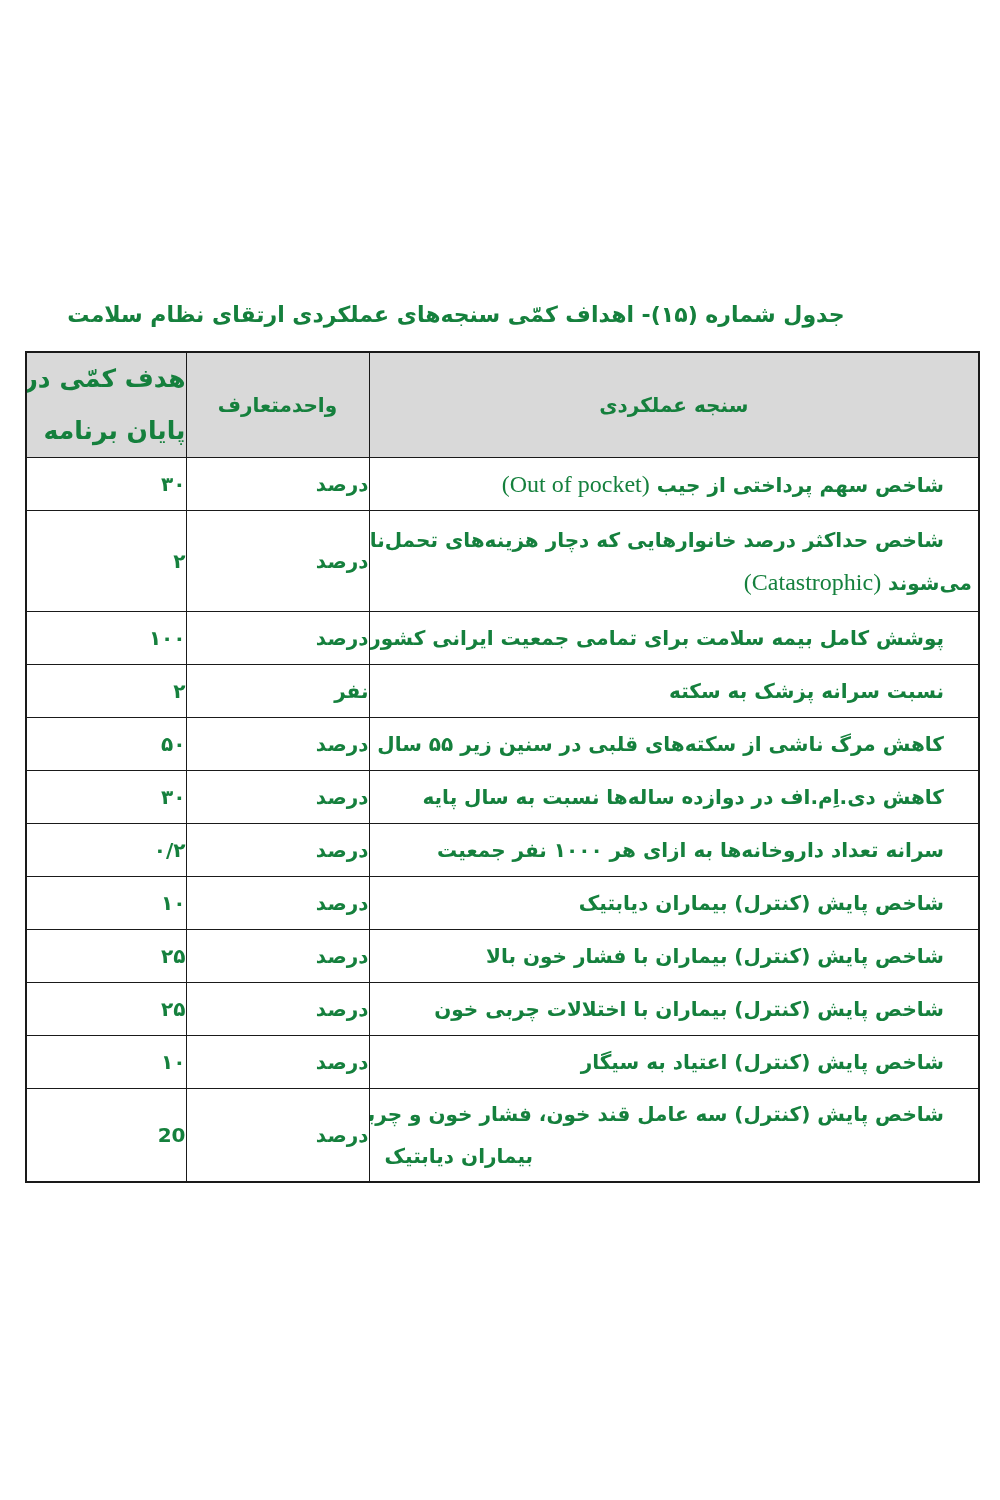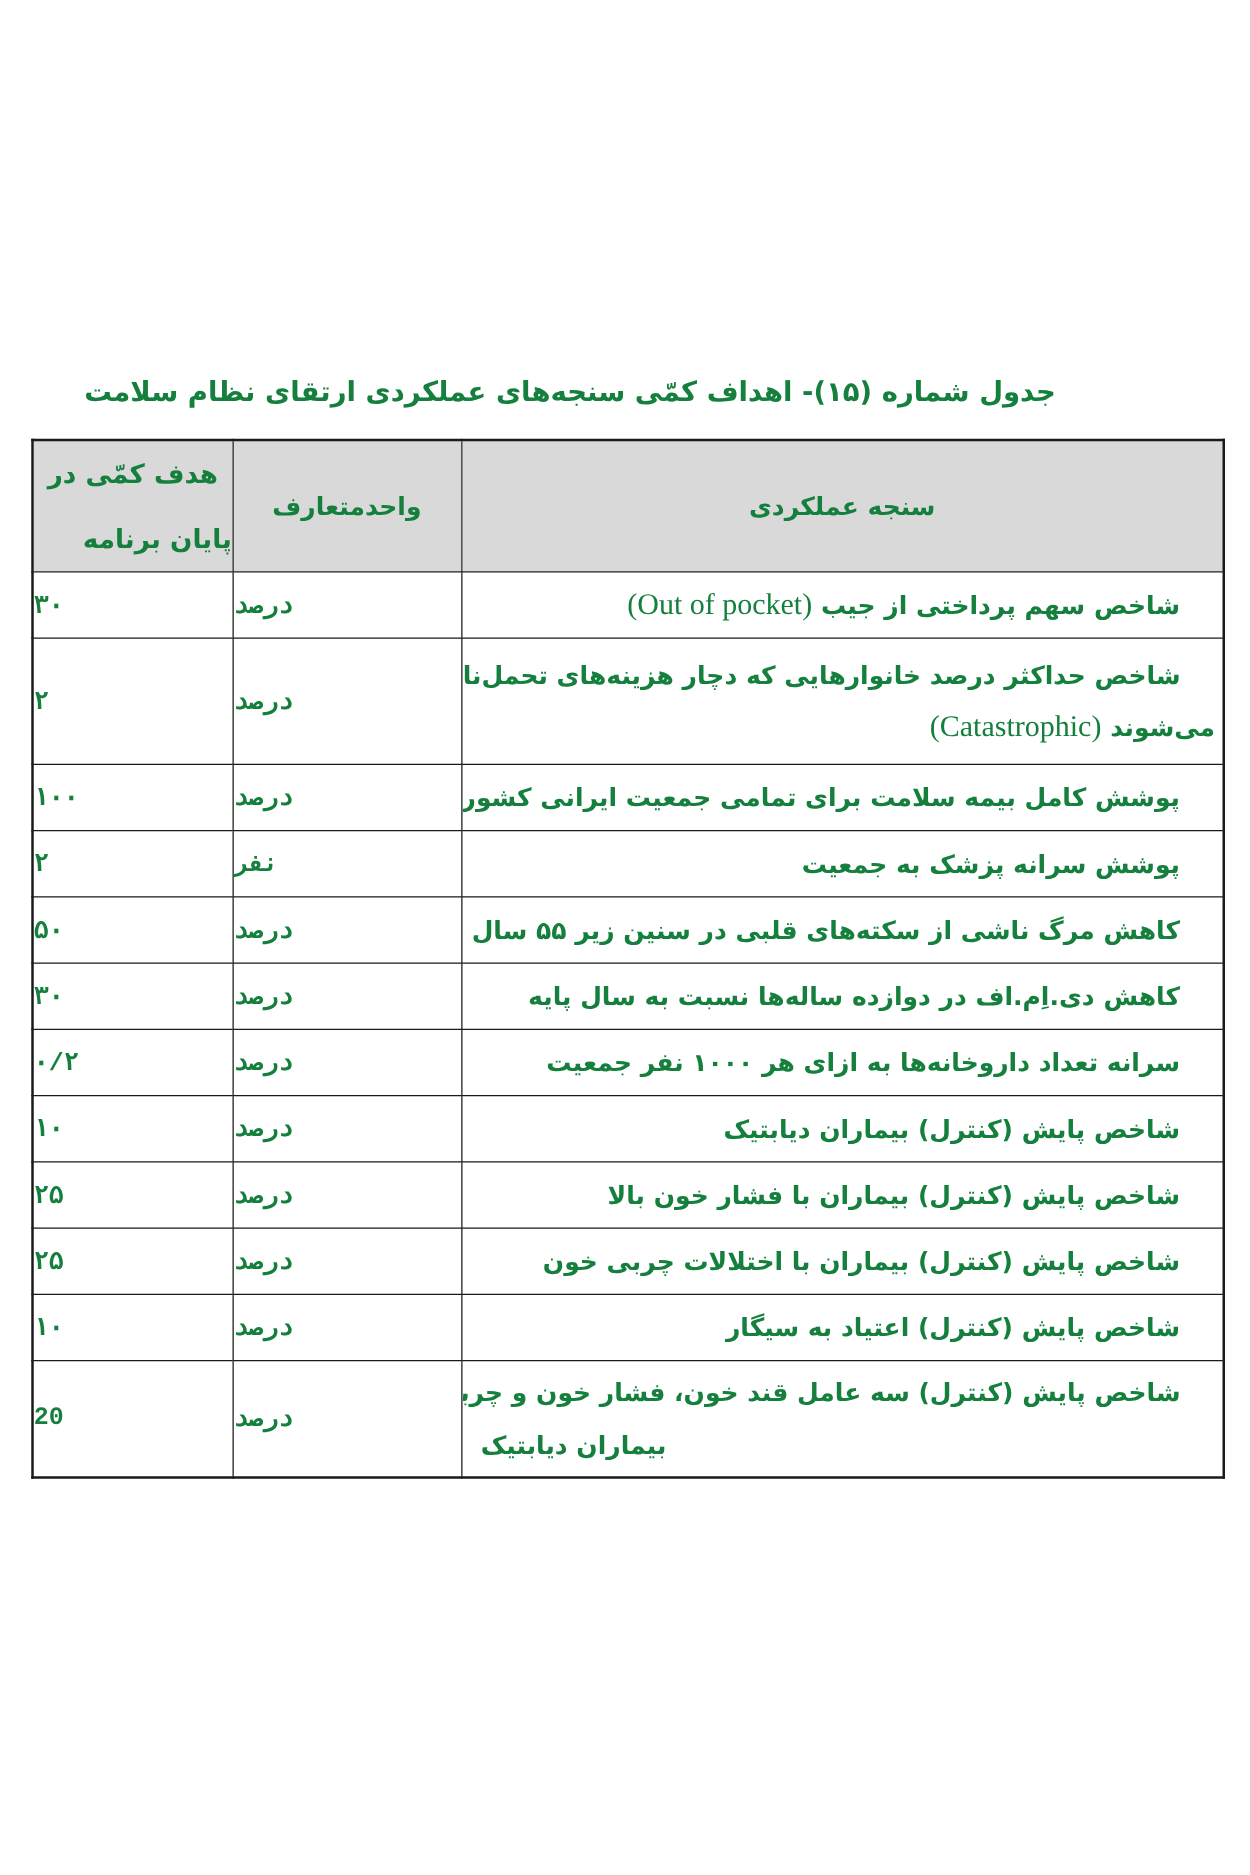--- a/index.html
+++ b/index.html
@@ -23,24 +23,24 @@
   .tbl th, .tbl td {
     border:1.5px solid #1a1a1a; padding:0; vertical-align:middle;
     font-weight:bold; font-size:20px; overflow:hidden;
   }
   .tbl th { background:#d9d9d9; }
   tr.hdr    { height:103px; }
   tr.rh53   { height:53px; }
   tr.rh101  { height:101px; }
   tr.rh93   { height:93px; }
   .th-ind, .th-unit { text-align:center; font-size:21px; }
-  .th-target .hl { line-height:52px; white-space:nowrap; font-size:21px; }
+  .th-target .hl { line-height:52px; white-space:nowrap; font-size:25px; }
   .th-target .hl.c   { text-align:center; }
   .th-target .hl.lft { text-align:right; padding-left:4px; }
-  .unit-cell, .val-cell { text-align:left; white-space:nowrap;font-family:Liberation Mono, monospace; }
+  .unit-cell, .val-cell { text-align:right; white-space:nowrap; }
   .ind-cell { text-align:right; }
   .ind-cell .line { line-height:42px; white-space:nowrap; overflow:hidden; }
   .ind-cell .line.r  { text-align:right; padding:0 34px 0 6px; }
   .ind-cell .line.lft{ text-align:left;  padding:0 6px 0 15px; }
   .ind-cell .line.l2 { text-align:right;  padding:0 6px 0 140px; direction:ltr; }
   .latin {
     font-family:"Liberation Serif","DejaVu Serif",serif;
     font-weight:normal; font-size:24px;
   }
 </style>
@@ -94,21 +94,21 @@
     <tr class="rh53">
       <td class="ind-cell">
         <div class="line r">پوشش کامل بیمه سلامت برای تمامی جمعیت ایرانی کشور</div>
       </td>
       <td class="unit-cell">درصد</td>
       <td class="val-cell">۱۰۰</td>
     </tr>
 
     <tr class="rh53">
       <td class="ind-cell">
-        <div class="line r">پوشش سرانه پزشک به جمعیت</div>
+        <div class="line r">نسبت سرانه پزشک به سکته</div>
       </td>
       <td class="unit-cell">نفر</td>
       <td class="val-cell">۲</td>
     </tr>
 
     <tr class="rh53">
       <td class="ind-cell">
         <div class="line r">کاهش مرگ ناشی از سکته‌های قلبی در سنین زیر ۵۵ سال نسبت به سال پایه</div>
       </td>
       <td class="unit-cell">درصد</td>

